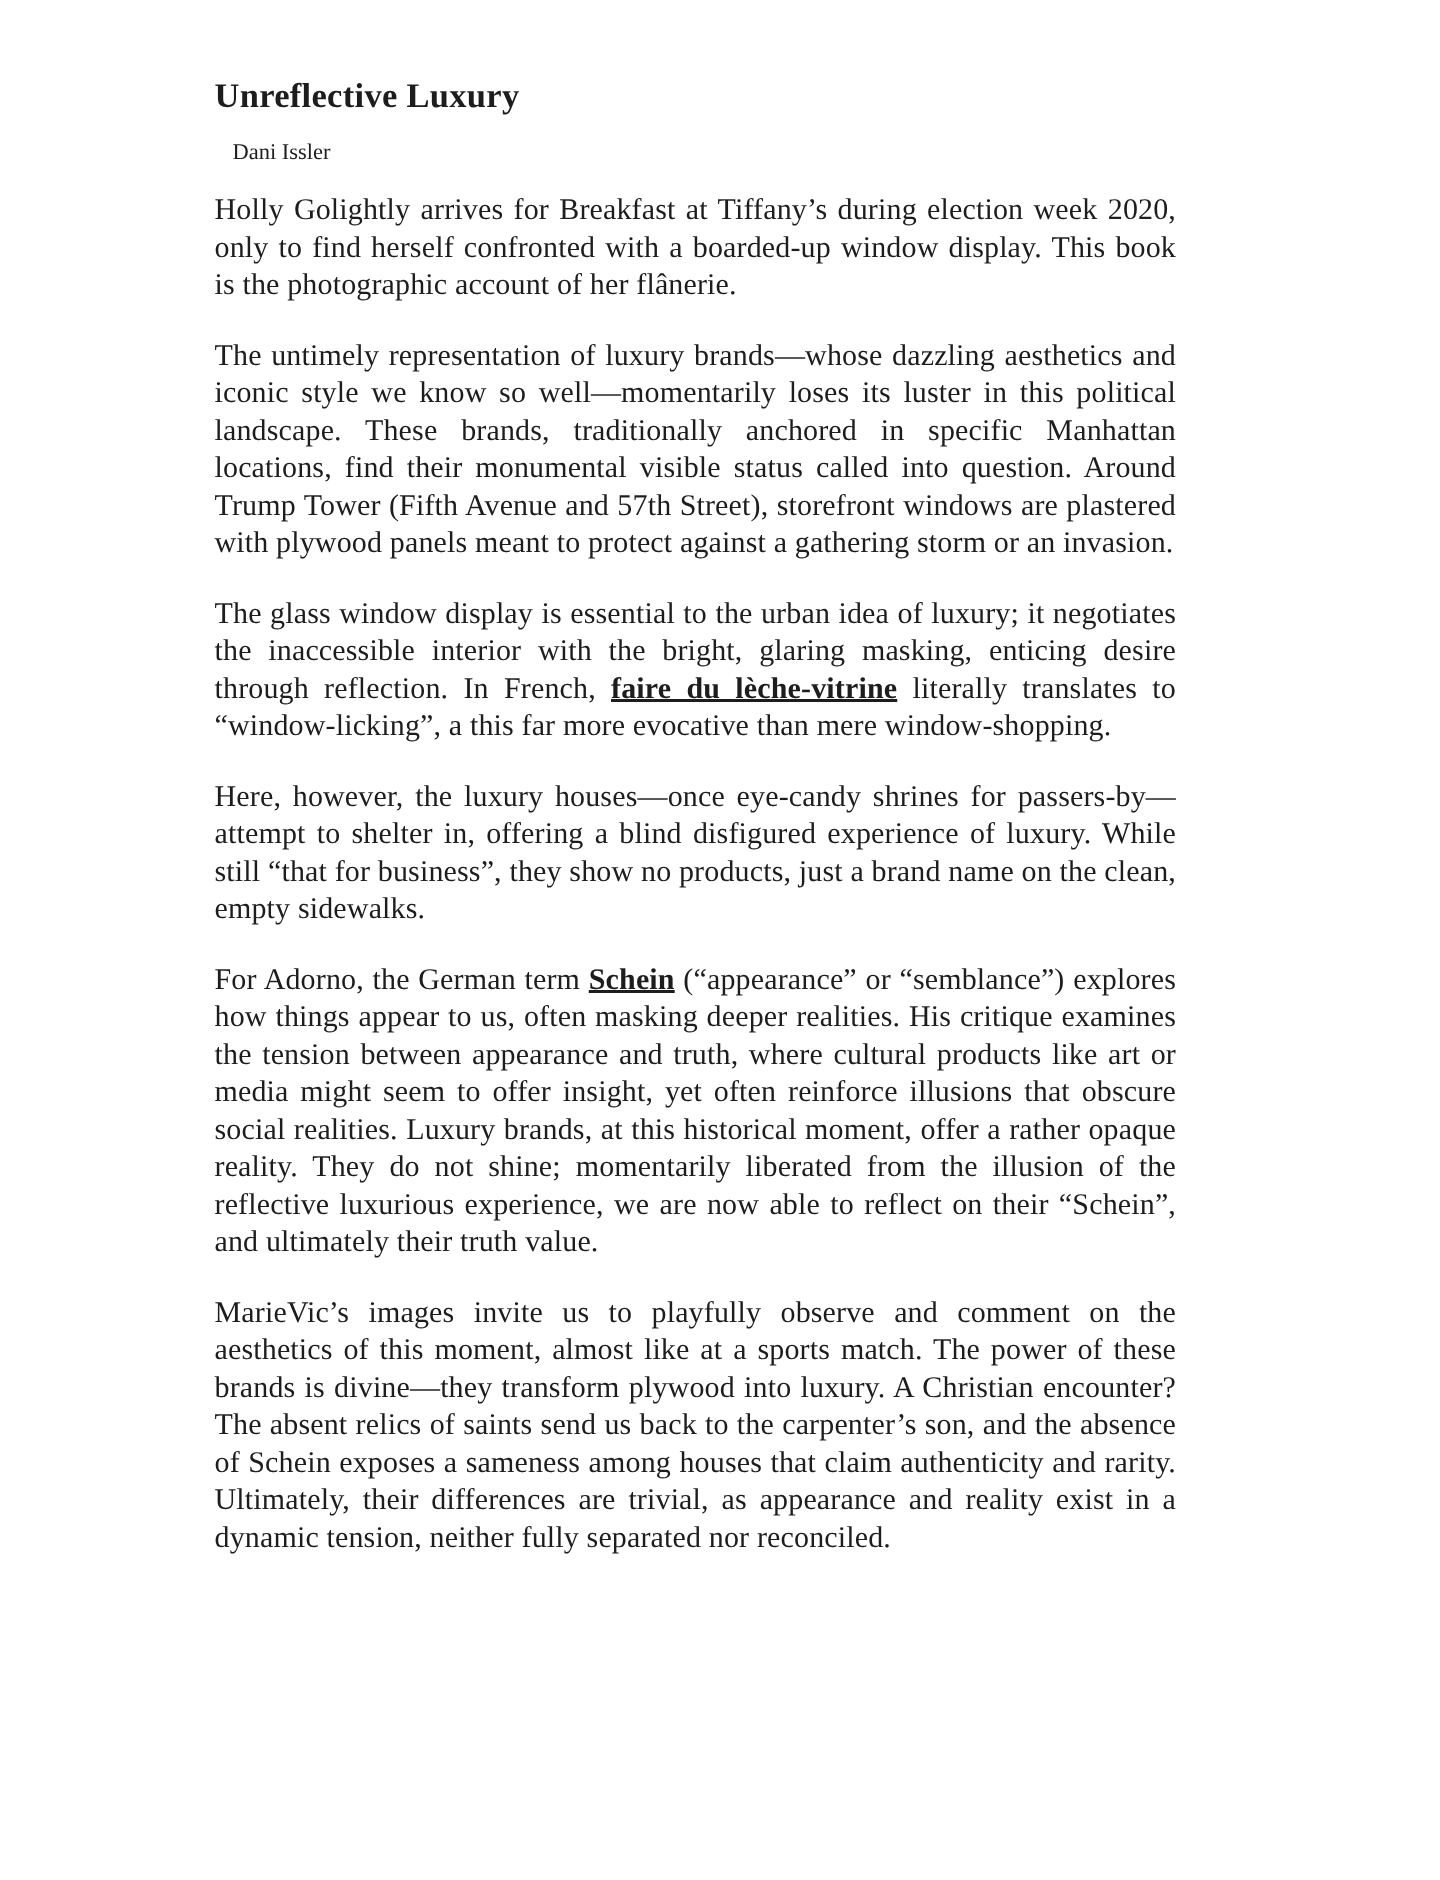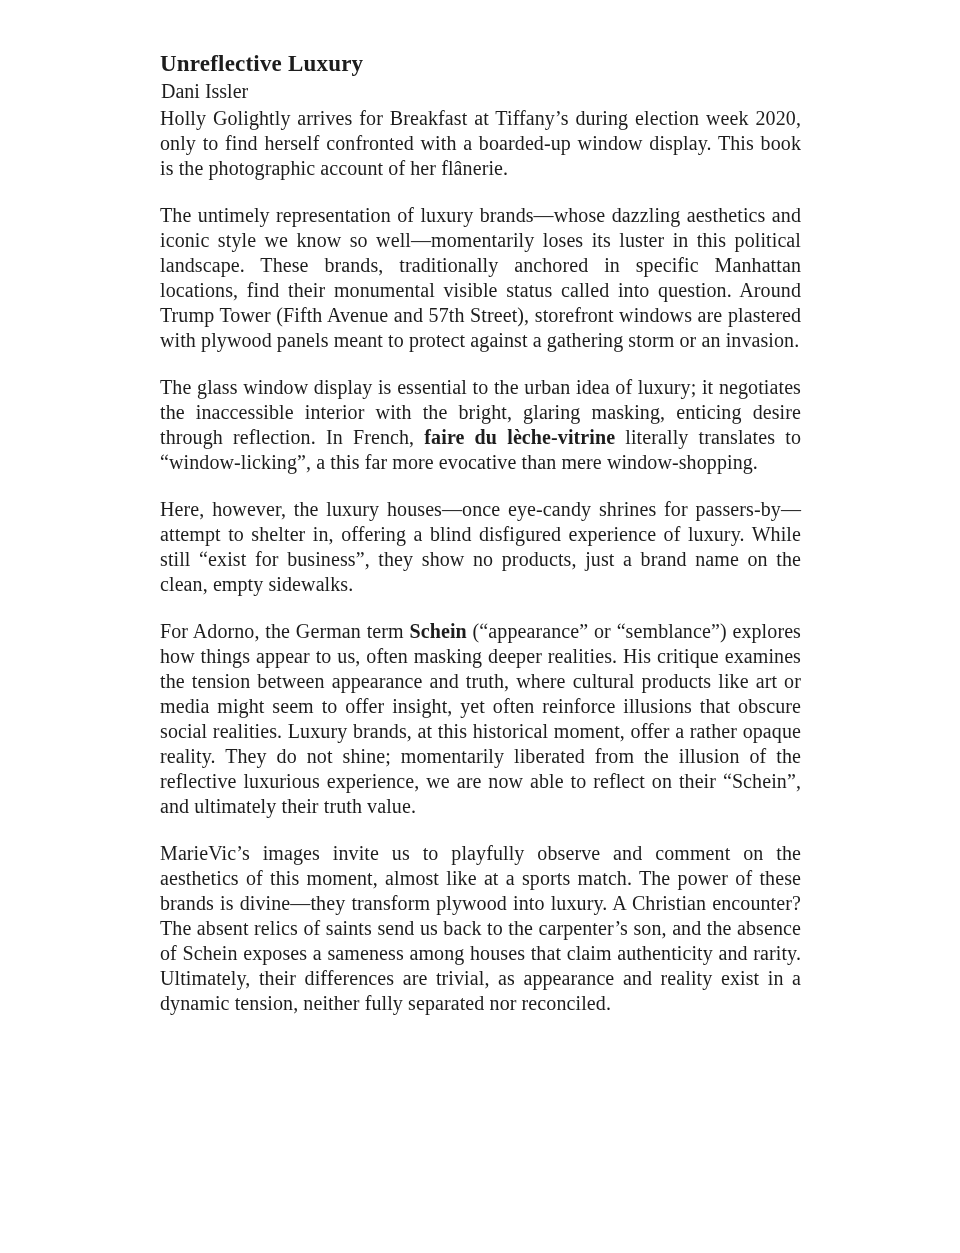--- a/index.html
+++ b/index.html
@@ -10,56 +10,57 @@
     width: 960px;
     height: 1253px;
     background: #ffffff;
     color: #1d1d1d;
     font-family: "Liberation Serif", "DejaVu Serif", serif;
     position: relative;
     overflow: hidden;
   }
   .page {
     position: absolute;
-    left: 160px;
+    left: 143px;
     top: 50px;
     width: 641px;
   }
   .doc-title {
     font-size: 23px;
     font-weight: bold;
     line-height: 27px;
     margin: 0;
     letter-spacing: 0.2px;
   }
   .doc-author {
-    font-size: 20px;
+    font-size: 15px;
     line-height: 27px;
-    margin: 1px;
+    margin: 12px;
   }
   .article-body {
   }
   .article-body p {
     font-size: 20px;
     line-height: 25px;
     text-align: justify;
     margin: 0 0 22px 0;
     letter-spacing: 0.1px;
   }
   .article-body p strong {
     font-weight: bold;
+    text-decoration: underline;
   }
 </style>
 </head>
 <body>
 
 <main class="page">
   <h1 class="doc-title">Unreflective Luxury</h1>
   <div class="doc-author">Dani Issler</div>
   <section class="article-body">
       <p><span>Holly Golightly arrives for Breakfast at Tiffany’s during election week 2020, only to find herself confronted with a boarded-up window display. This book is the photographic account of her flânerie.</span></p>
       <p><span>The untimely representation of luxury brands—whose dazzling aesthetics and iconic style we know so well—momentarily loses its luster in this political landscape. These brands, traditionally anchored in specific Manhattan locations, find their monumental visible status called into question. Around Trump Tower (Fifth Avenue and 57th Street), storefront windows are plastered with plywood panels meant to protect against a gathering storm or an invasion.</span></p>
       <p><span>The glass window display is essential to the urban idea of luxury; it negotiates the inaccessible interior with the bright, glaring masking, enticing desire through reflection. In French, </span><strong>faire du lèche-vitrine</strong><span> literally translates to “window-licking”, a this far more evocative than mere window-shopping.</span></p>
-      <p><span>Here, however, the luxury houses—once eye-candy shrines for passers-by—attempt to shelter in, offering a blind disfigured experience of luxury. While still “exist for business”, they show no products, just a brand name on the clean, empty sidewalks.</span></p>
+      <p><span>Here, however, the luxury houses—once eye-candy shrines for passers-by—attempt to shelter in, offering a blind disfigured experience of luxury. While still “that for business”, they show no products, just a brand name on the clean, empty sidewalks.</span></p>
       <p><span>For Adorno, the German term </span><strong>Schein</strong><span> (“appearance” or “semblance”) explores how things appear to us, often masking deeper realities. His critique examines the tension between appearance and truth, where cultural products like art or media might seem to offer insight, yet often reinforce illusions that obscure social realities. Luxury brands, at this historical moment, offer a rather opaque reality. They do not shine; momentarily liberated from the illusion of the reflective luxurious experience, we are now able to reflect on their “Schein”, and ultimately their truth value.</span></p>
       <p><span>MarieVic’s images invite us to playfully observe and comment on the aesthetics of this moment, almost like at a sports match. The power of these brands is divine—they transform plywood into luxury. A Christian encounter? The absent relics of saints send us back to the carpenter’s son, and the absence of Schein exposes a sameness among houses that claim authenticity and rarity. Ultimately, their differences are trivial, as appearance and reality exist in a dynamic tension, neither fully separated nor reconciled.</span></p>
     </section>
 </main>
 
 </body></html>

